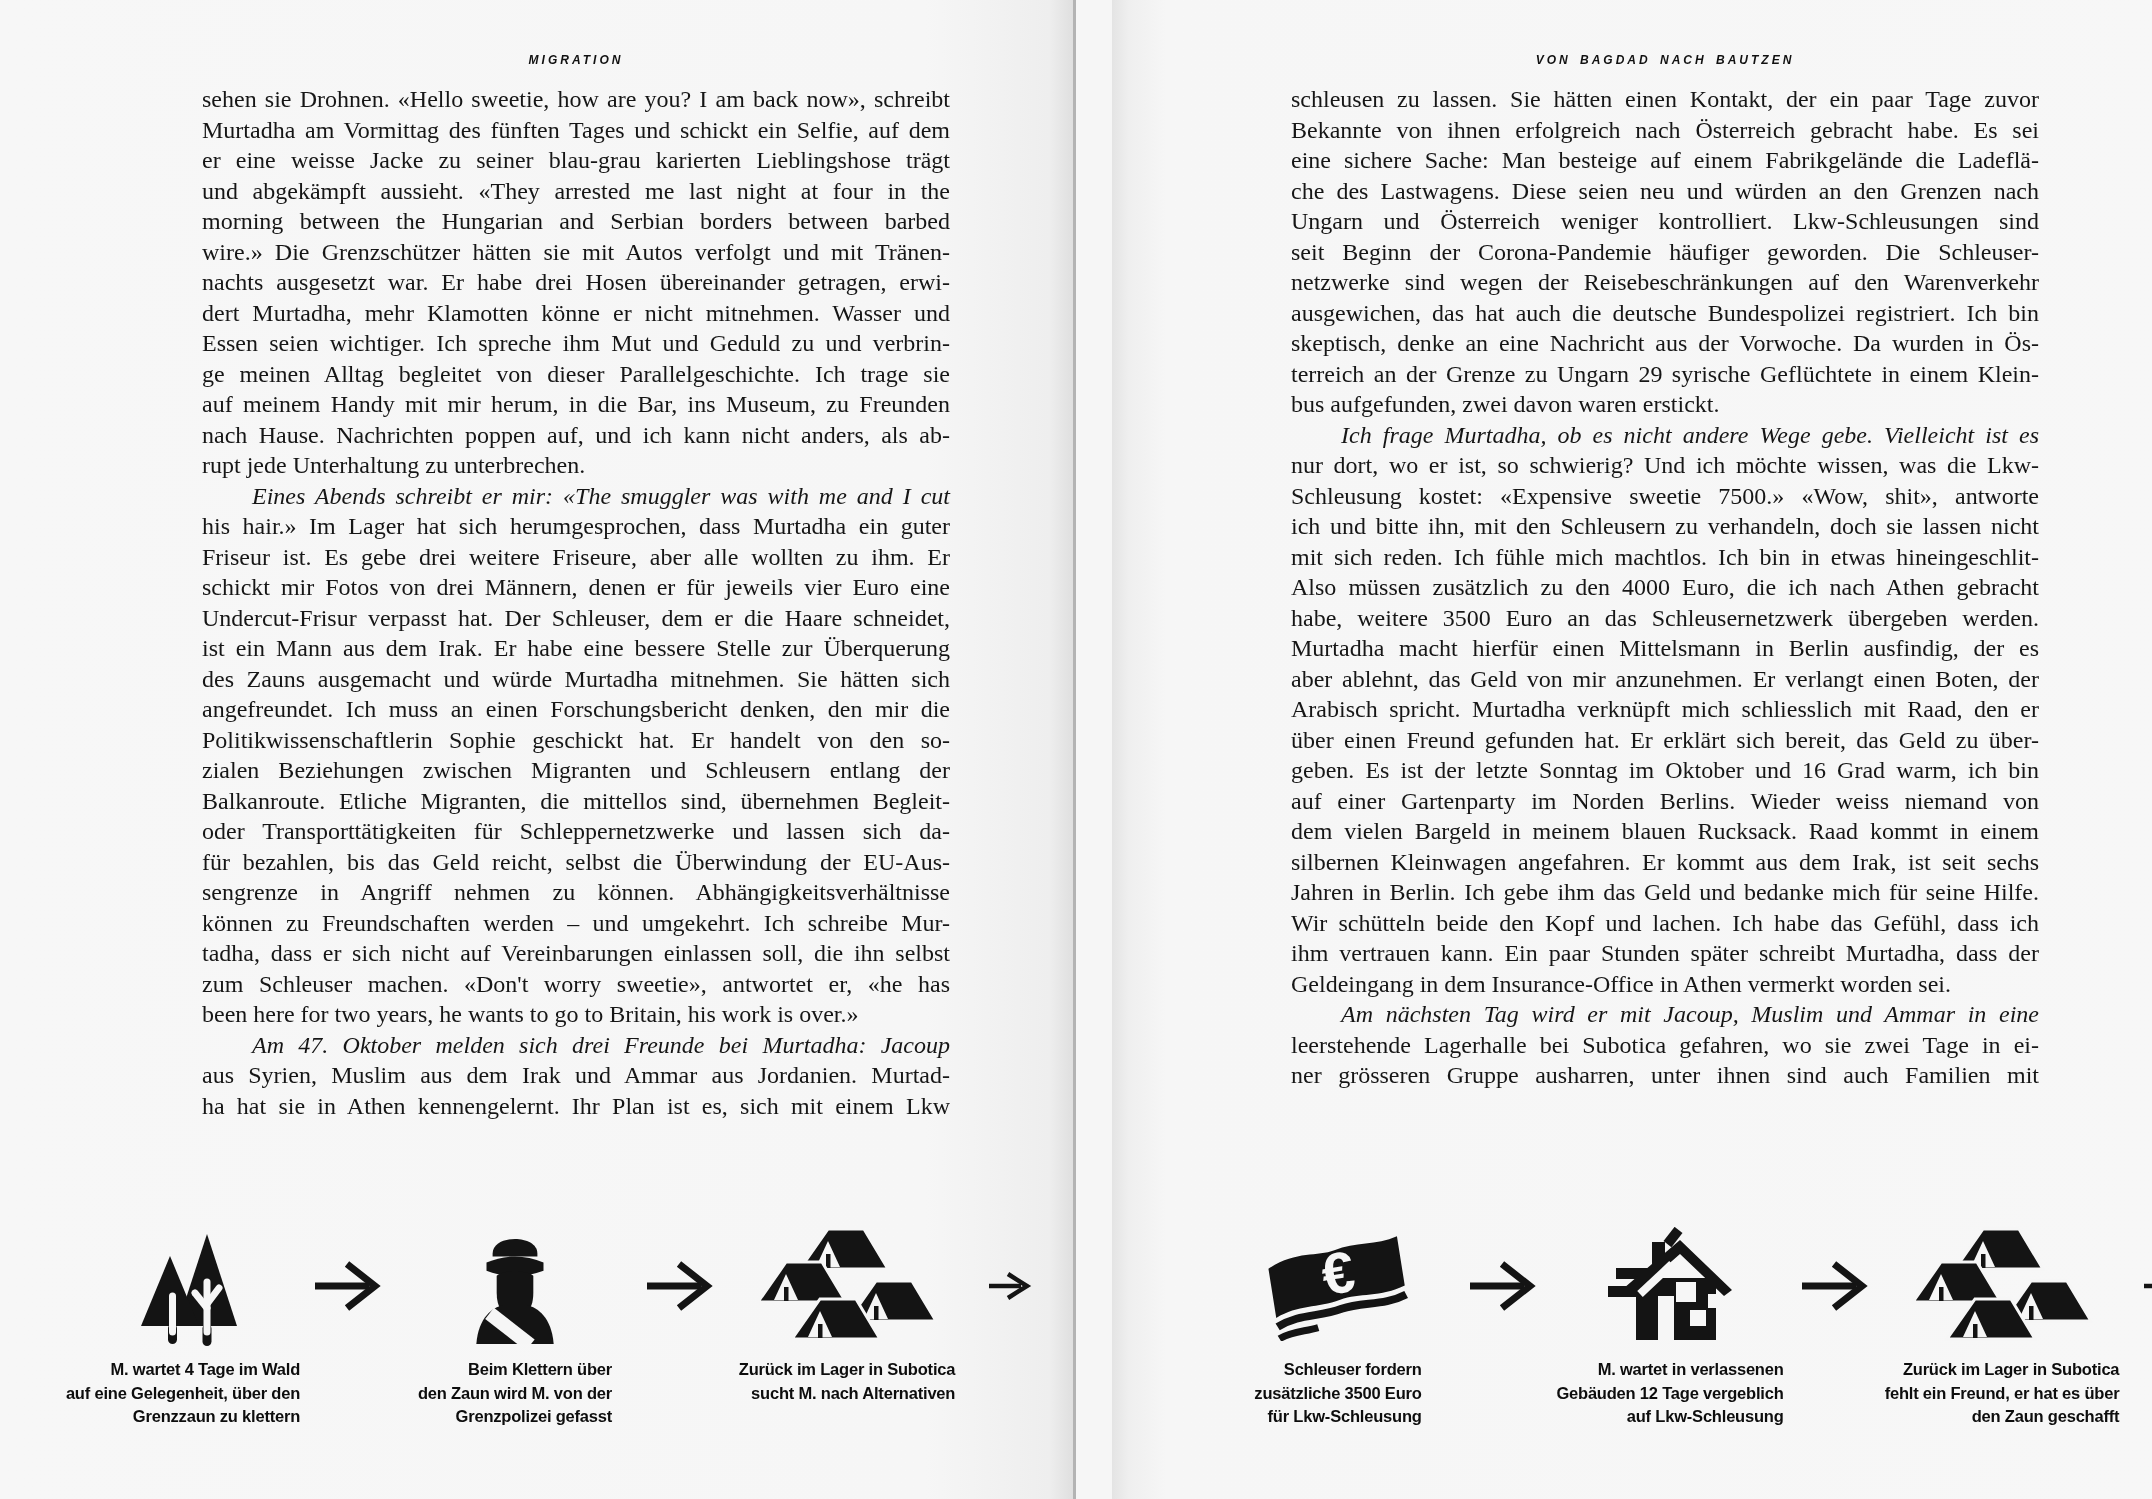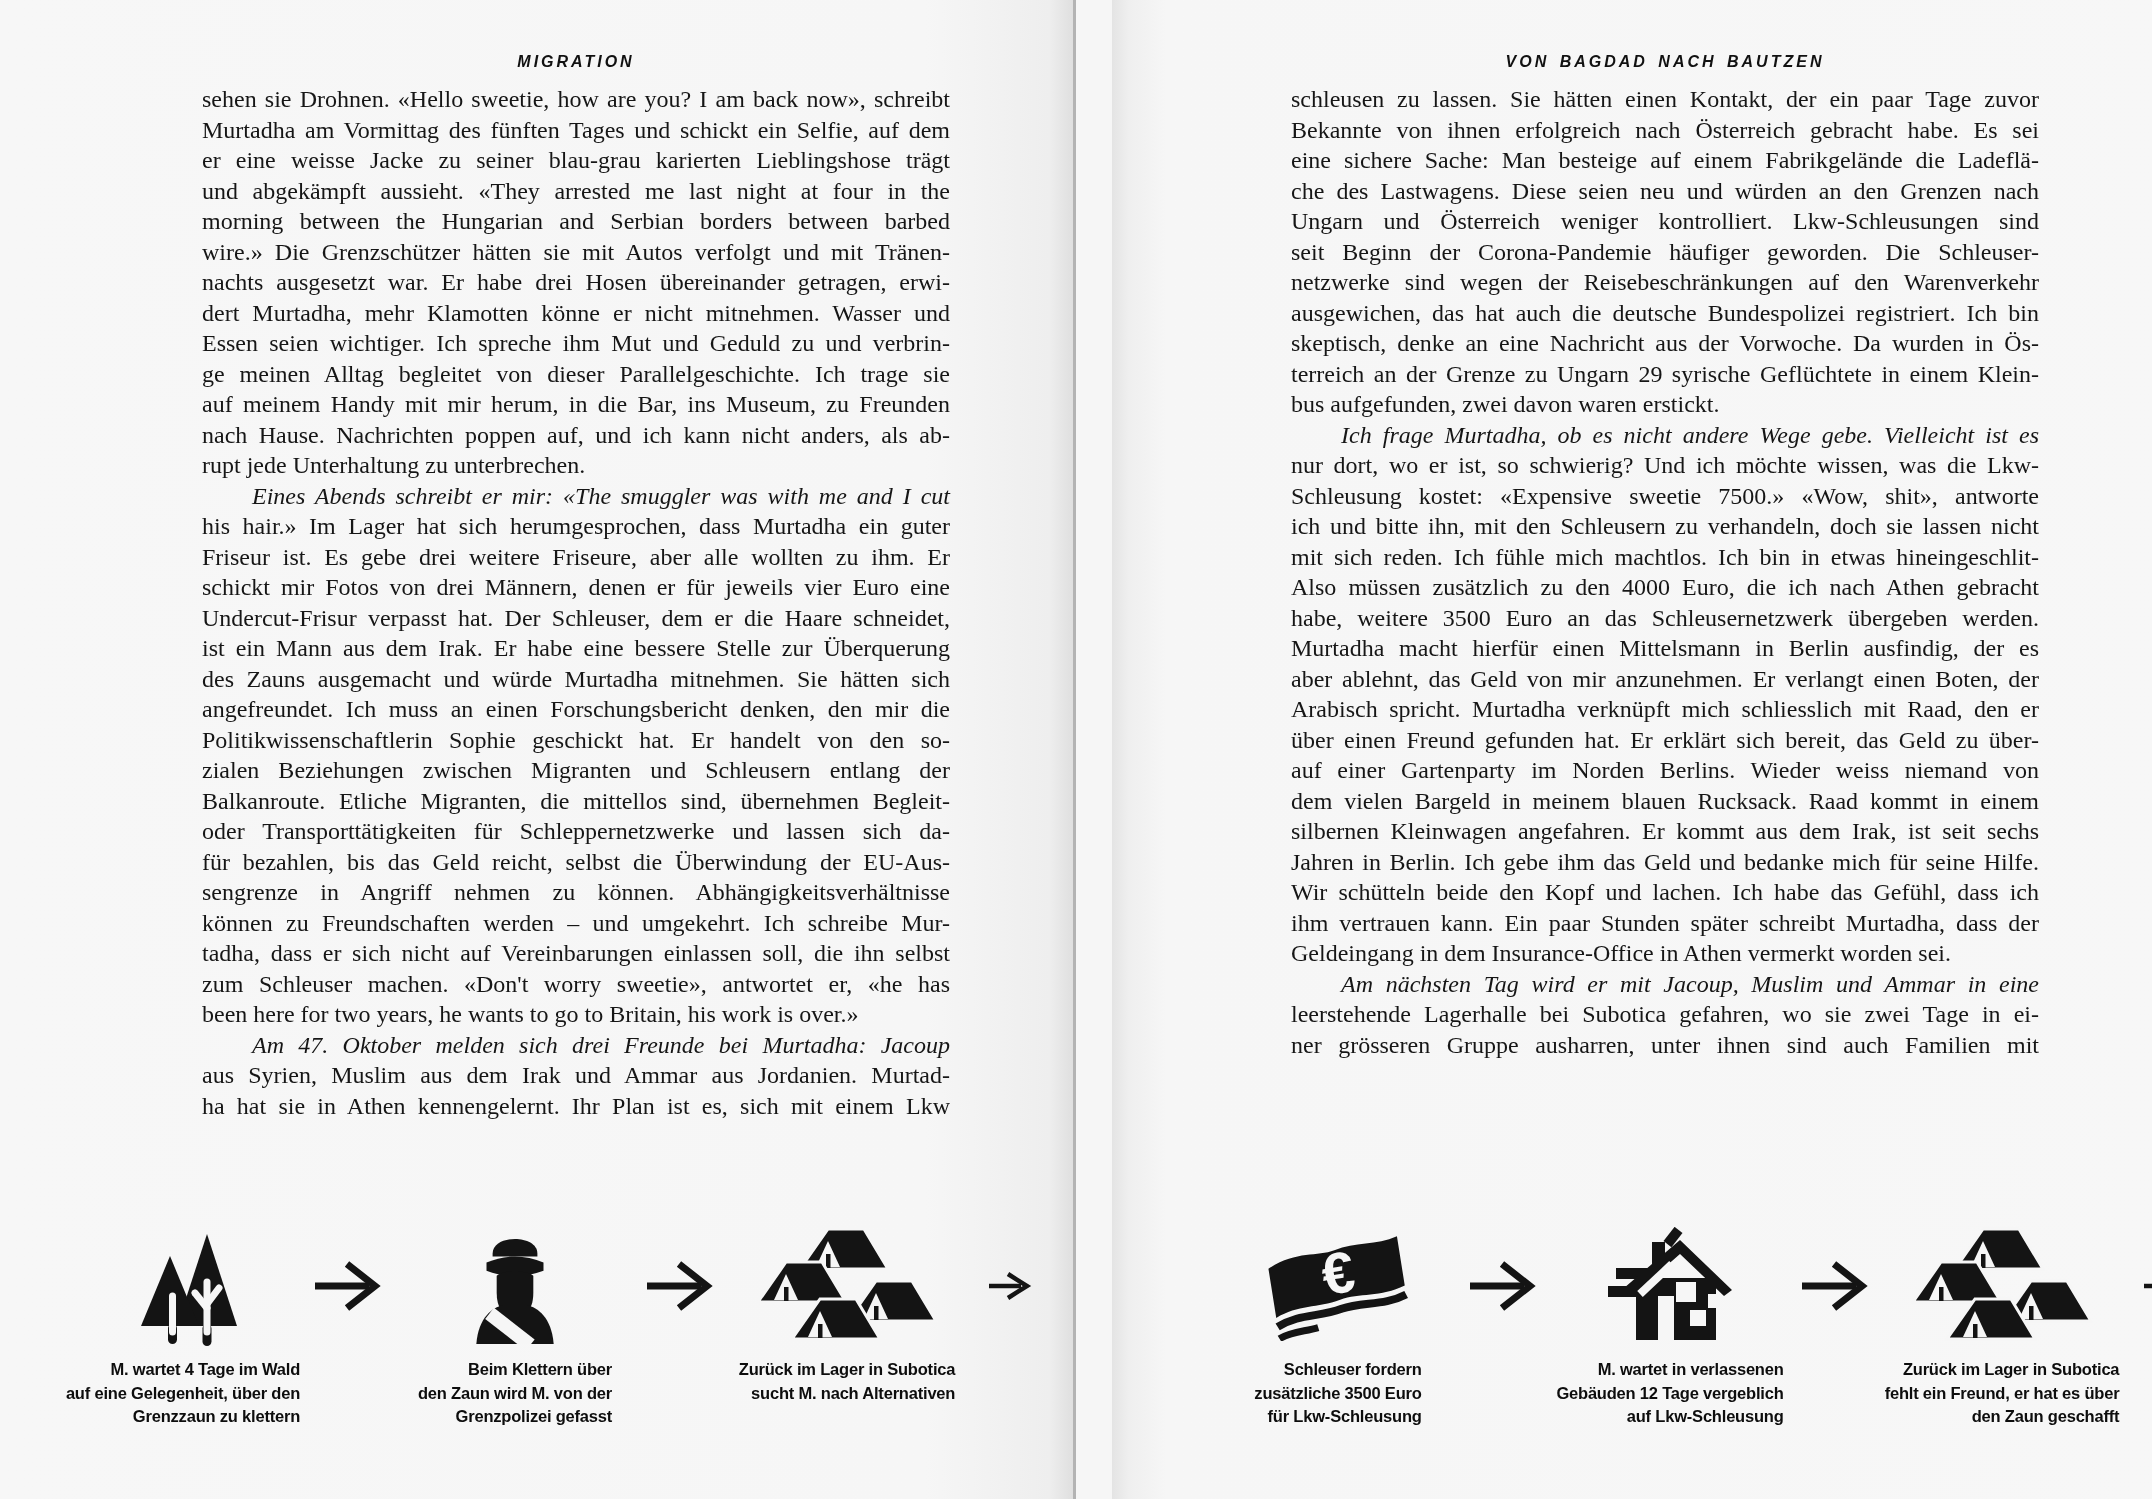--- a/index.html
+++ b/index.html
@@ -12,21 +12,21 @@
   #page-left  { left:0;
     background:linear-gradient(to right,#f7f7f7 0%,#f6f6f6 86%,#eeeeee 97.5%,#dddddd 100%); }
   #page-right { left:1076px;
     background:linear-gradient(to right,#e4e4e4 0%,#efefef 1.6%,#f6f6f6 5%,#f7f7f7 100%);margin-left:36px; }
   .fold { position:absolute; left:1073px; top:0; width:3px; height:1499px;
     background:#b3b3b3; z-index:5; }
 
   .page-header {
     position:absolute; top:53px; width:748px; text-align:center;
     font-family:"Liberation Sans", sans-serif; font-weight:bold; font-style:italic;
-    font-size:16px; letter-spacing:3px; word-spacing:3px; color:#111;
+    font-size:12px; letter-spacing:3px; word-spacing:3px; color:#111;
   }
   #page-left  .page-header { left:202px; }
   #page-right .page-header { left:179px; }
 
   .text-column { position:absolute; top:84px; width:748px; }
   #page-left  .text-column { left:202px; }
   #page-right .text-column { left:179px; }
   .line {
     font-size:24px; line-height:30.5px; height:30.5px;
     text-align:justify; text-align-last:justify; color:#161616;
@@ -193,20 +193,21 @@
       <div class="line">nur dort, wo er ist, so schwierig? Und ich möchte wissen, was die Lkw-</div>
       <div class="line">Schleusung kostet: «Expensive sweetie 7500.» «Wow, shit», antworte</div>
       <div class="line">ich und bitte ihn, mit den Schleusern zu verhandeln, doch sie lassen nicht</div>
       <div class="line">mit sich reden. Ich fühle mich machtlos. Ich bin in etwas hineingeschlit-</div>
       <div class="line">Also müssen zusätzlich zu den 4000 Euro, die ich nach Athen gebracht</div>
       <div class="line">habe, weitere 3500 Euro an das Schleusernetzwerk übergeben werden.</div>
       <div class="line">Murtadha macht hierfür einen Mittelsmann in Berlin ausfindig, der es</div>
       <div class="line">aber ablehnt, das Geld von mir anzunehmen. Er verlangt einen Boten, der</div>
       <div class="line">Arabisch spricht. Murtadha verknüpft mich schliesslich mit Raad, den er</div>
       <div class="line">über einen Freund gefunden hat. Er erklärt sich bereit, das Geld zu über-</div>
+      <div class="line">geben. Es ist der letzte Sonntag im Oktober und 16 Grad warm, ich bin</div>
       <div class="line">auf einer Gartenparty im Norden Berlins. Wieder weiss niemand von</div>
       <div class="line">dem vielen Bargeld in meinem blauen Rucksack. Raad kommt in einem</div>
       <div class="line">silbernen Kleinwagen angefahren. Er kommt aus dem Irak, ist seit sechs</div>
       <div class="line">Jahren in Berlin. Ich gebe ihm das Geld und bedanke mich für seine Hilfe.</div>
       <div class="line">Wir schütteln beide den Kopf und lachen. Ich habe das Gefühl, dass ich</div>
       <div class="line">ihm vertrauen kann. Ein paar Stunden später schreibt Murtadha, dass der</div>
       <div class="line last">Geldeingang in dem Insurance-Office in Athen vermerkt worden sei.</div>
       <div class="line indent">Am nächsten Tag wird er mit Jacoup, Muslim und Ammar in eine</div>
       <div class="line">leerstehende Lagerhalle bei Subotica gefahren, wo sie zwei Tage in ei-</div>
       <div class="line">ner grösseren Gruppe ausharren, unter ihnen sind auch Familien mit</div>

